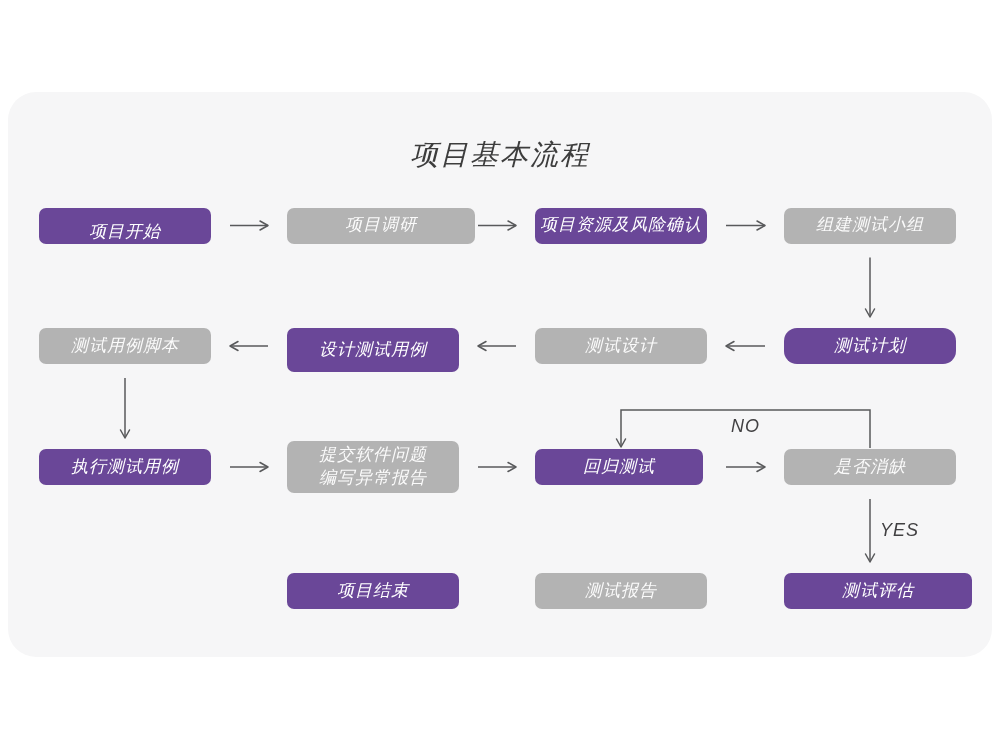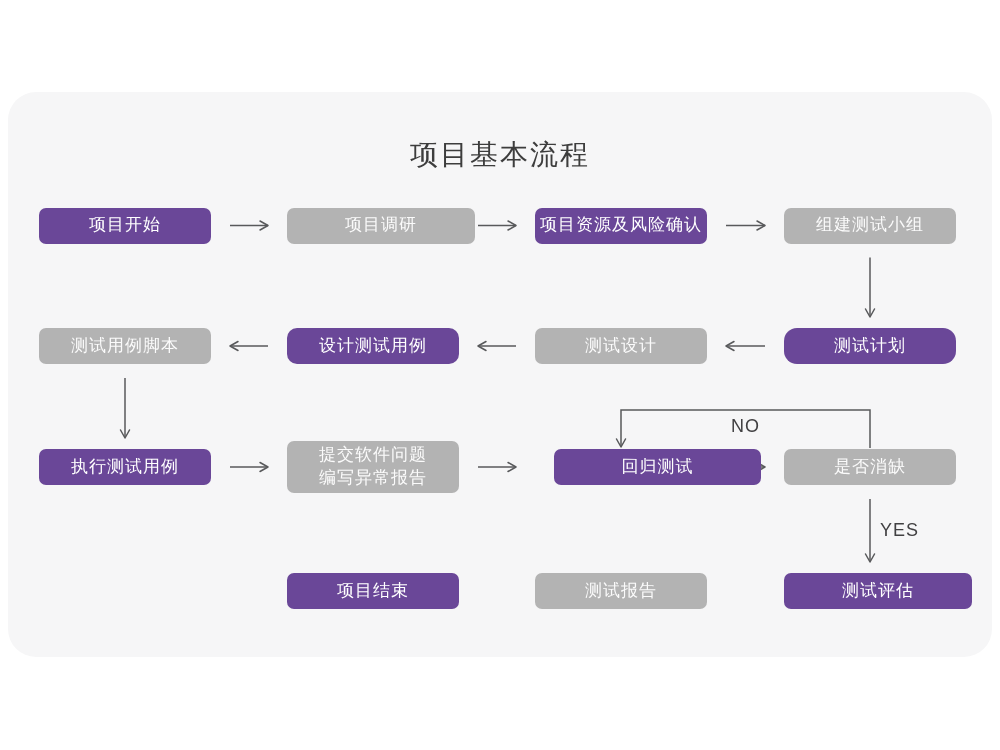--- a/index.html
+++ b/index.html
@@ -4,20 +4,21 @@
 <style>
   :root{
     --purple:#6a4798; --gray:#b3b3b3; --card_bg:#f6f6f7; --page_bg:#ffffff;
     --arrow:#58595b; --title_text:#3d3d3d; --node_text:#ffffff; --edge_label_text:#414042;
   }
   html,body{margin:0;padding:0;background:var(--page_bg);}
   .stage{
     position:relative;width:1000px;height:750px;margin:0 auto;overflow:hidden;
     background:var(--page_bg);
     font-family:"Liberation Sans","DejaVu Sans",sans-serif;
+    font-style:italic;
   }
   .card{
     position:absolute;left:8px;top:92px;width:984px;height:565px;
     background:var(--card_bg);border-radius:28px;
   }
   .diagram-title{
     position:absolute;left:0;top:136px;width:1000px;
     text-align:center;font-size:28px;font-weight:500;
     color:var(--title_text);letter-spacing:2px;margin:0;
   }
@@ -95,52 +96,52 @@
         <path d="M 616.5 439 L 621 447 L 625.5 439" stroke-linecap="round" stroke-linejoin="round"></path>
         <text x="745.5" y="432" text-anchor="middle" class="edge-label" stroke="none" fill="var(--edge_label_text)">NO</text>
       </g>
       <g>
         <line x1="870" y1="499" x2="870" y2="561"></line>
         <path d="M 865.5 554 L 870 562 L 874.5 554" stroke-linecap="round" stroke-linejoin="round"></path>
         <text x="880" y="536" text-anchor="start" class="edge-label" stroke="none" fill="var(--edge_label_text)">YES</text>
       </g>
     </svg>
   <div id="nodes">
-      <div class="flow-node purple" style="left: 39px; top: 207.5px; width: 172px; height: 36px;">
+      <div class="flow-node purple" style="left: 39px; top: 207.5px; width: 172px; height: 36px; justify-content: flex-end;">
         <span>项目开始</span>
       </div>
       <div class="flow-node gray" style="left: 287px; top: 207.5px; width: 188px; height: 36px;">
         <span>项目调研</span>
       </div>
       <div class="flow-node purple" style="left: 535px; top: 207.5px; width: 172px; height: 36px;">
         <span>项目资源及风险确认</span>
       </div>
       <div class="flow-node gray" style="left: 784px; top: 207.5px; width: 172px; height: 36px;">
         <span>组建测试小组</span>
       </div>
       <div class="flow-node gray" style="left: 39px; top: 328px; width: 172px; height: 36px;">
         <span>测试用例脚本</span>
       </div>
-      <div class="flow-node purple" style="left: 287px; top: 328px; width: 172px; height: 36px; border-radius: 10px;">
+      <div class="flow-node purple" style="left: 287px; top: 328px; width: 172px; height: 44px;">
         <span>设计测试用例</span>
       </div>
       <div class="flow-node gray" style="left: 535px; top: 328px; width: 172px; height: 36px;">
         <span>测试设计</span>
       </div>
       <div class="flow-node purple" style="left: 784px; top: 328px; width: 172px; height: 36px; border-radius: 13px;">
         <span>测试计划</span>
       </div>
       <div class="flow-node purple" style="left: 39px; top: 449px; width: 172px; height: 36px;">
         <span>执行测试用例</span>
       </div>
       <div class="flow-node gray" style="left: 287px; top: 441px; width: 172px; height: 52px;">
         <span>提交软件问题</span>
         <span>编写异常报告</span>
       </div>
-      <div class="flow-node purple" style="left: 554px; top: 449px; width: 207px; height: 36px;">
+      <div class="flow-node purple" style="left: 535px; top: 449px; width: 168px; height: 36px;">
         <span>回归测试</span>
       </div>
       <div class="flow-node gray" style="left: 784px; top: 449px; width: 172px; height: 36px;">
         <span>是否消缺</span>
       </div>
       <div class="flow-node purple" style="left: 287px; top: 573px; width: 172px; height: 36px; text-align: center;">
         <span>项目结束</span>
       </div>
       <div class="flow-node gray" style="left: 535px; top: 573px; width: 172px; height: 36px;">
         <span>测试报告</span>

